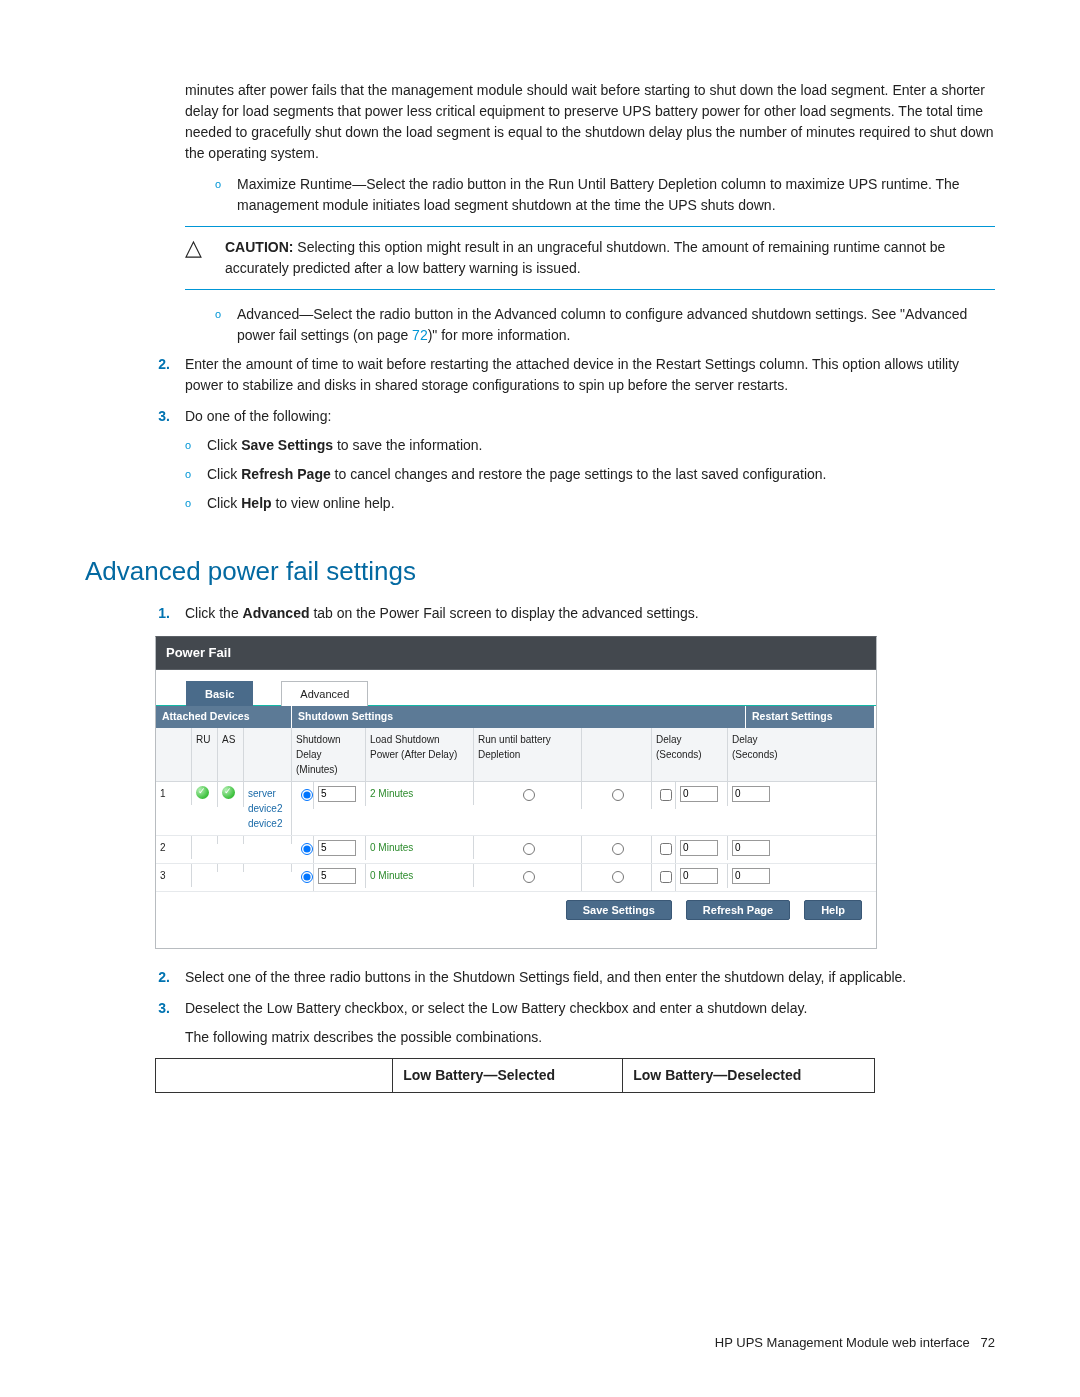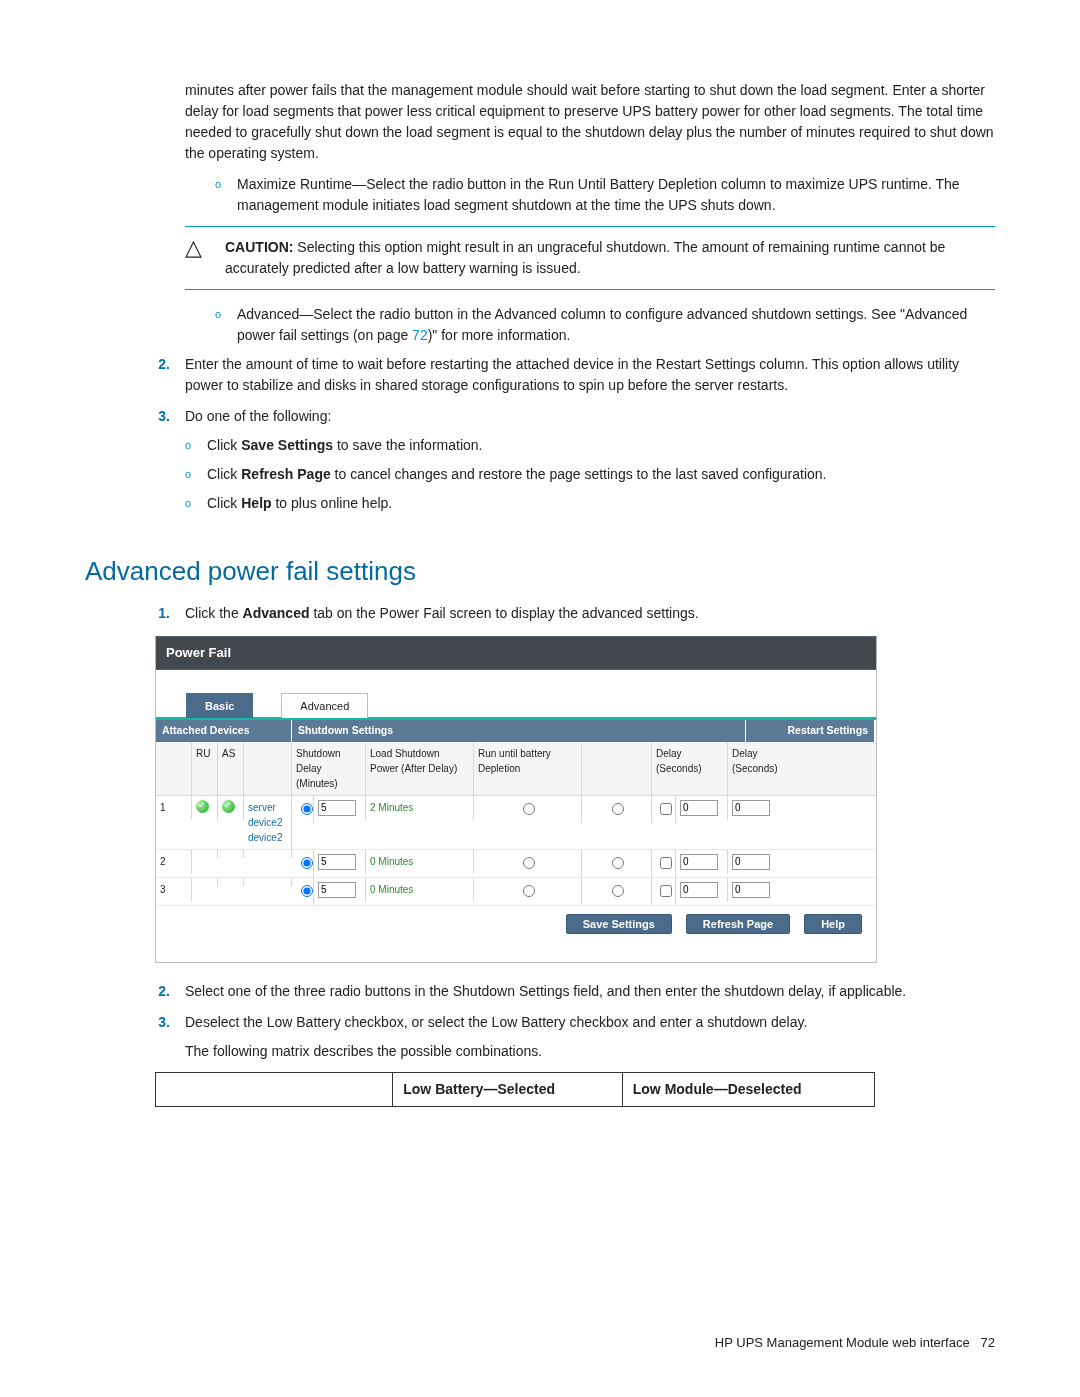--- a/index.html
+++ b/index.html
@@ -99,23 +99,23 @@
     background: #43484e;
     color: #fff;
     font-weight: bold;
     font-size: 13px;
     padding: 6px 10px;
     border-bottom: 1px solid #5b6066;
   }
   .ss-tabs {
     display: flex;
     align-items: flex-end;
-    padding: 22px 10px 0 30px;
+    padding: 10px 10px 0 30px;
     background: #fff;
-    border-bottom: 3px solid #14b8a6;
+    border-bottom: 1px solid #14b8a6;
   }
   .ss-tab {
     padding: 4px 18px;
     font-size: 11px;
     border: 1px solid #b8bcc0;
     border-bottom: none;
     margin-right: 28px;
     position: relative;
     top: 1px;
     background: #fff;
@@ -285,21 +285,21 @@
           <div class="sublist-item">
             <div class="sublist-bullet">o</div>
             <div class="sublist-text"><span>Click </span><span class="bold">Save Settings</span><span> to save the information.</span></div>
           </div>
           <div class="sublist-item">
             <div class="sublist-bullet">o</div>
             <div class="sublist-text"><span>Click </span><span class="bold">Refresh Page</span><span> to cancel changes and restore the page settings to the last saved configuration.</span></div>
           </div>
           <div class="sublist-item">
             <div class="sublist-bullet">o</div>
-            <div class="sublist-text"><span>Click </span><span class="bold">Help</span><span> to plus online help.</span></div>
+            <div class="sublist-text"><span>Click </span><span class="bold">Help</span><span> to view online help.</span></div>
           </div>
         </div>
       </div>
     </div>
 
     <h2 class="section">Advanced power fail settings</h2>
 
     <div class="numitem">
       <div class="num">1.</div>
       <div class="numtext"><span>Click the </span><span class="bold">Advanced</span><span> tab on the Power Fail screen to display the advanced settings.</span></div>
@@ -309,21 +309,21 @@
       <div class="ss-titlebar">Power Fail</div>
       <div class="ss-tabs">
         <div class="ss-tab active">Basic</div>
         <div class="ss-tab">Advanced</div>
       </div>
       <div class="ss-grid-wrap">
 
         <div class="ss-section-headers">
           <div class="ss-sechead" style="width:136px;">Attached Devices</div>
           <div class="ss-sechead" style="width:454px;">Shutdown Settings</div>
-          <div class="ss-sechead" style="width:128px; border-right:none;text-align:right;">Restart Settings</div>
+          <div class="ss-sechead" style="width:128px; border-right:none;">Restart Settings</div>
         </div>
 
 
         <div class="ss-subsub-row">
           <div class="ss-cell c-load"></div>
           <div class="ss-cell c-ru">RU</div>
           <div class="ss-cell c-as">AS</div>
           <div class="ss-cell c-dev"></div>
           <div class="ss-cell" style="width:74px;">Shutdown Delay (Minutes)</div>
           <div class="ss-cell c-lst">Load Shutdown Power (After Delay)</div>
@@ -400,21 +400,21 @@
         <div style="height:8px;"></div>
         <div>The following matrix describes the possible combinations.</div>
       </div>
     </div>
 
     <table class="matrix">
       <tbody>
           <tr>
         <th style="width:33%;"></th>
         <th>Low Battery—Selected</th>
-        <th>Low Module—Deselected</th>
+        <th>Low Battery—Deselected</th>
       </tr>
     </tbody>
       </table>
 
   </div>
 
   <div class="footer">
     <span>HP UPS Management Module web interface</span>&nbsp;&nbsp;&nbsp;<span>72</span>
   </div>
 </div>

